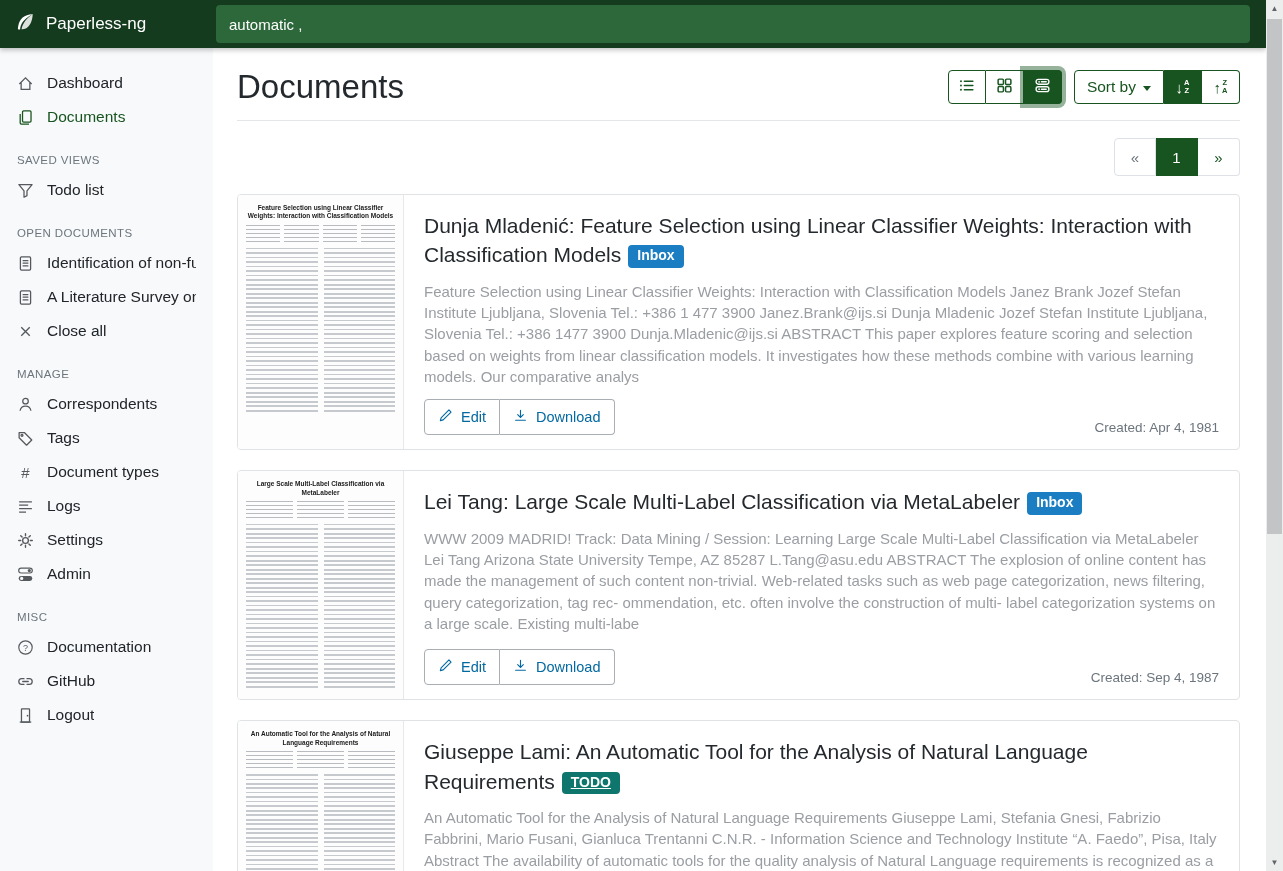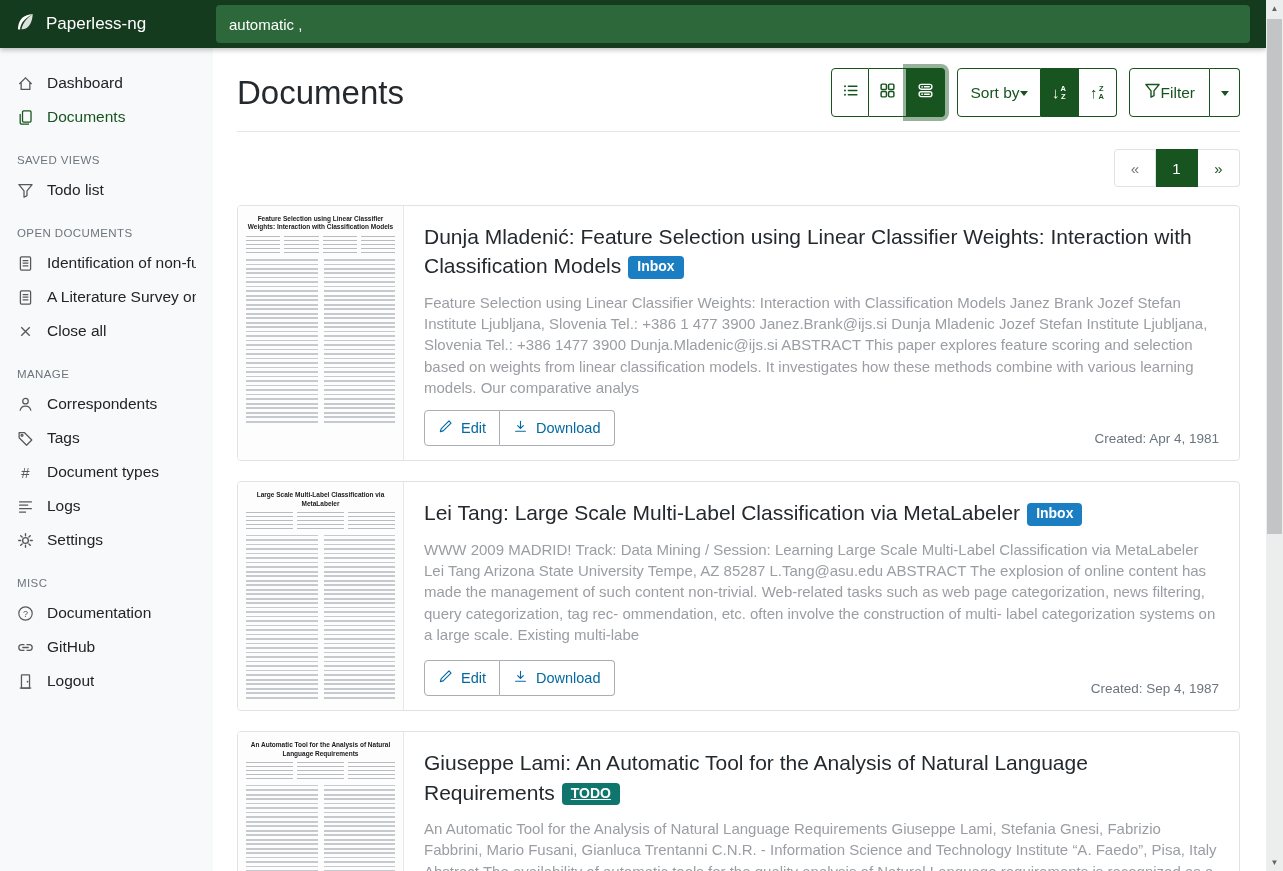--- a/index.html
+++ b/index.html
@@ -32,22 +32,22 @@
   .hash-glyph { font-size:15px; color:#55595d; width:17px; text-align:center; font-weight:400; }
 
   
   .main { position:absolute; top:48px; left:213px; right:17px; bottom:0;
     background:#fff; padding:20px 26px 0 24px; overflow:hidden; }
   .page-head { display:flex; justify-content:space-between; align-items:center; }
   .page-title { font-size:33px; font-weight:400; color:#24292e; }
   .toolbar { display:flex; gap:12px; align-items:center; }
 
   .btn-group { display:inline-flex; }
-  .tbtn { height:49px; background:#fff; border:1px solid #17541f; color:#17541f;
-    display:inline-flex; align-items:center; justify-content:center; 
+  .tbtn { height:34px; background:#fff; border:1px solid #17541f; color:#17541f;
+    display:inline-flex; align-items:center; justify-content:center; gap:7px;
     font-size:15.5px; cursor:pointer; padding:0 12px;
     font-family:"Liberation Sans", sans-serif; }
   .btn-group .tbtn + .tbtn { border-left:none; }
   .btn-group .tbtn:first-child { border-radius:4px 0 0 4px; }
   .btn-group .tbtn:last-child { border-radius:0 4px 4px 0; }
   .tbtn.active { background:#17541f; color:#fff; }
   .tbtn.focus-ring { box-shadow:0 0 0 4px rgba(23,84,31,.45); border-radius:0 4px 4px 0; }
   .tbtn svg { width:17px; height:17px; }
   .icon-btn { width:38px; padding:0; }
   .caret { width:0; height:0; border-left:4.5px solid transparent;
@@ -228,20 +228,31 @@
   </div>
   <div class="nav-item">
     <span class="ic">
       <svg viewBox="0 0 16 16" fill="none" stroke="currentColor" stroke-width="1.3" stroke-linecap="round">
           <circle cx="8" cy="8" r="2.7"></circle>
           <path d="M8 1.6v1.9M8 12.5v1.9M1.6 8h1.9M12.5 8h1.9M3.5 3.5l1.3 1.3M11.2 11.2l1.3 1.3M12.5 3.5l-1.3 1.3M4.8 11.2l-1.3 1.3"></path>
         </svg>
     </span>
     <span class="lbl">Settings</span>
   </div>
+  <div class="nav-item">
+    <span class="ic">
+      <svg viewBox="0 0 16 16" fill="none" stroke="currentColor" stroke-width="1.1">
+          <rect x="1.6" y="2" width="12.8" height="4.6" rx="2.3"></rect>
+          <circle cx="11.6" cy="4.3" r="1.5" fill="currentColor" stroke="none"></circle>
+          <rect x="1.6" y="9.4" width="12.8" height="4.6" rx="2.3" fill="currentColor" stroke="none"></rect>
+          <circle cx="4.4" cy="11.7" r="1.5" fill="#f8f9fa" stroke="none"></circle>
+        </svg>
+    </span>
+    <span class="lbl">Admin</span>
+  </div>
 
   <div class="sec-title">MISC</div>
 
   <div class="nav-item">
     <span class="ic">
       <svg viewBox="0 0 16 16" fill="none" stroke="currentColor" stroke-width="1.1">
           <circle cx="8" cy="8" r="6.3"></circle>
           <text x="8" y="11" text-anchor="middle" font-size="8.5" fill="currentColor" stroke="none" font-family="Liberation Sans, sans-serif">?</text>
         </svg>
     </span>
@@ -326,33 +337,20 @@
           <span class="sort-ic">
             <span class="arr">↑</span>
             <span class="ltrs">
                 <span>Z</span>
                 <span>A</span>
               </span>
           </span>
         </button>
       </div>
 
-      <div class="btn-group">
-        <button class="tbtn" style="padding:0 14px;">
-          <span>
-            <svg viewBox="0 0 16 16" fill="none" stroke="currentColor" stroke-width="1.3" stroke-linejoin="round">
-                <path d="M1.8 2.4h12.4L9.4 8.3v4.5l-2.8 1.5V8.3z"></path>
-              </svg>
-          </span>
-          <span>Filter</span>
-        </button>
-        <button class="tbtn icon-btn" style="width:30px;">
-          <span class="caret"></span>
-        </button>
-      </div>
     </div>
   </div>
 
   <hr class="head-rule">
 
   <div class="pag-row">
     <button class="pbtn prev">«</button>
     <button class="pbtn cur">1</button>
     <button class="pbtn next">»</button>
   </div>

